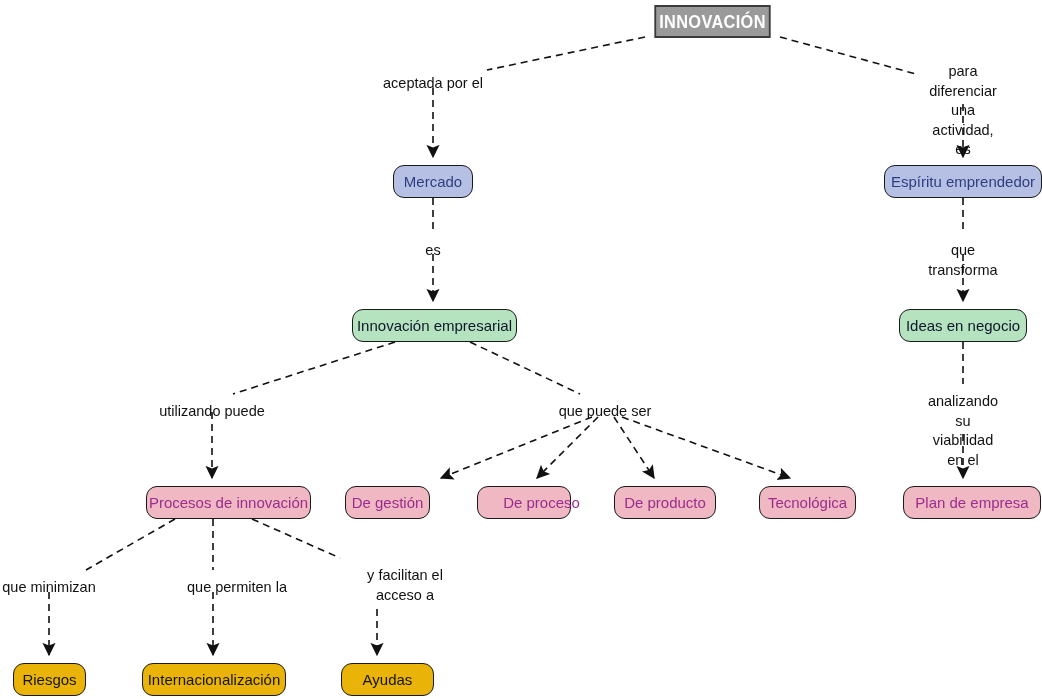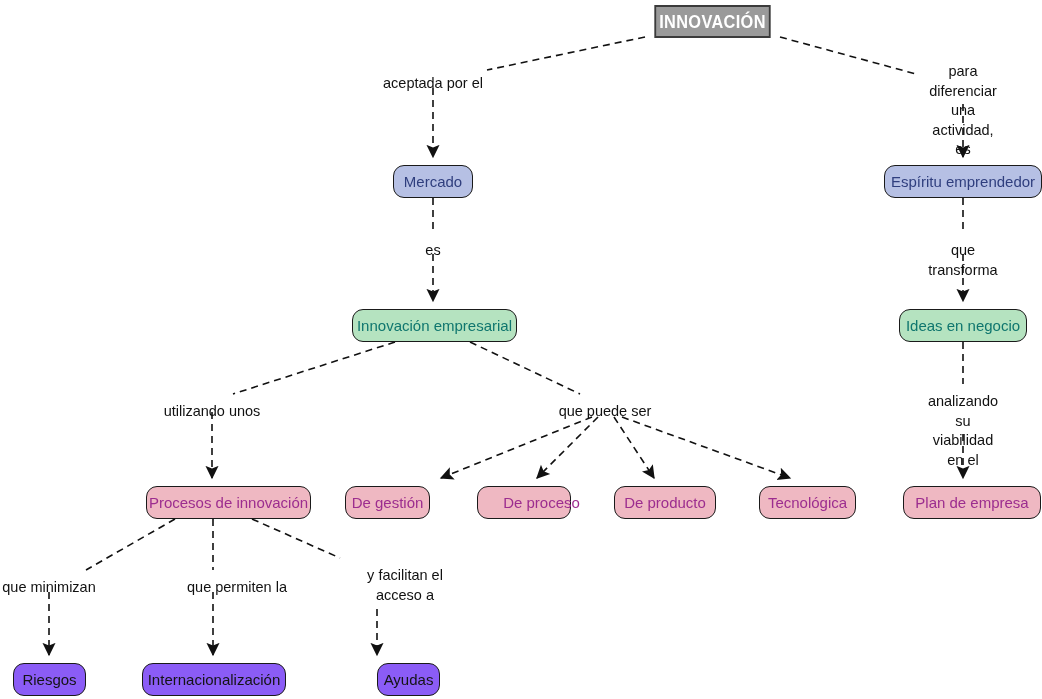--- a/index.html
+++ b/index.html
@@ -46,23 +46,23 @@
     background: #9a9a9a;
     color: #ffffff;
     font-weight: bold;
     font-size: 19px;
     letter-spacing: 0.4px;
     font-stretch: condensed;
     transform: scaleX(0.86);
   }
 
   .node.blue   { background: #b6c0e4; color: #2f3e7e; }
-  .node.green  { background: #b5e3c0; color: #0f766e; }
+  .node.green  { background: #b5e3c0; color: #0f172a; }
   .node.pink   { background: #efb8c2; color: #9c2d8f; }
-  .node.yellow { background: #8b5cf6; color: #141414; }
+  .node.yellow { background: #eab308; color: #141414; }
 
   .edge-label {
     position: absolute;
     font-size: 14.5px;
     color: #111111;
     line-height: 1.35;
     text-align: center;
     white-space: pre-line;
     transform: translateX(-50%);
   }
@@ -173,34 +173,34 @@
   </div>
 
   <div class="node yellow" style="left:13px; top:663px; width:73px;">
     <span>Riesgos</span>
   </div>
 
   <div class="node yellow" style="left:142px; top:663px; width:144px;">
     <span>Internacionalización</span>
   </div>
 
-  <div class="node yellow" style="left:341px; top:663px; width:63px;margin-left:36px;">
+  <div class="node yellow" style="left:341px; top:663px; width:93px;">
     <span>Ayudas</span>
   </div>
 
   <div class="edge-label" style="left:433px; top:74px;">aceptada por el</div>
 
   <div class="edge-label" style="left:963px; top:62px;">para diferenciar
 una actividad, es</div>
 
   <div class="edge-label" style="left:433px; top:241px;">es</div>
 
   <div class="edge-label" style="left:963px; top:241px;">que transforma</div>
 
-  <div class="edge-label" style="left:212px; top:402px;">utilizando unos</div>
+  <div class="edge-label" style="left:212px; top:402px;">utilizando puede</div>
 
   <div class="edge-label" style="left:605px; top:402px;">que puede ser</div>
 
   <div class="edge-label" style="left:963px; top:392px;">analizando su
 viabilidad en el</div>
 
   <div class="edge-label" style="left:49px; top:578px;">que minimizan</div>
 
   <div class="edge-label" style="left:213px; top:578px;margin-left:24px;">que permiten la</div>
 

